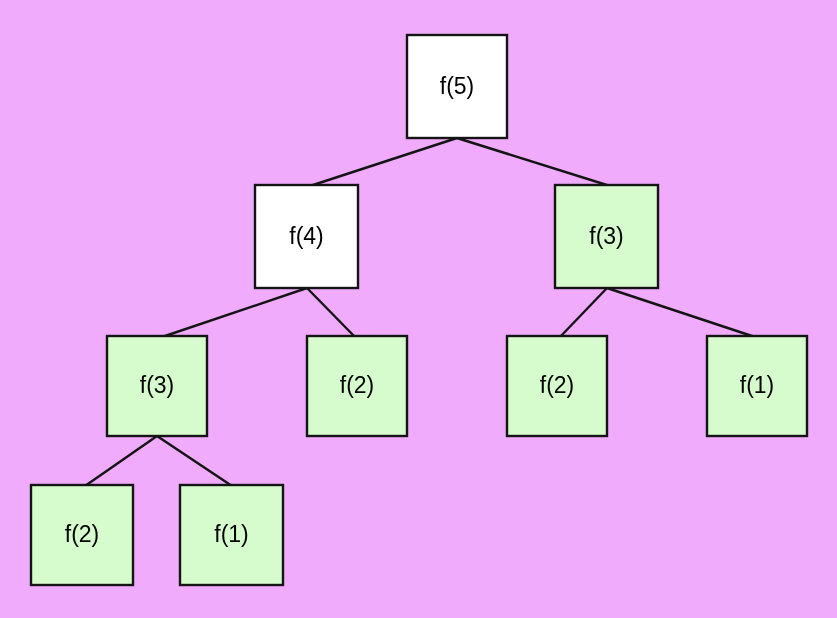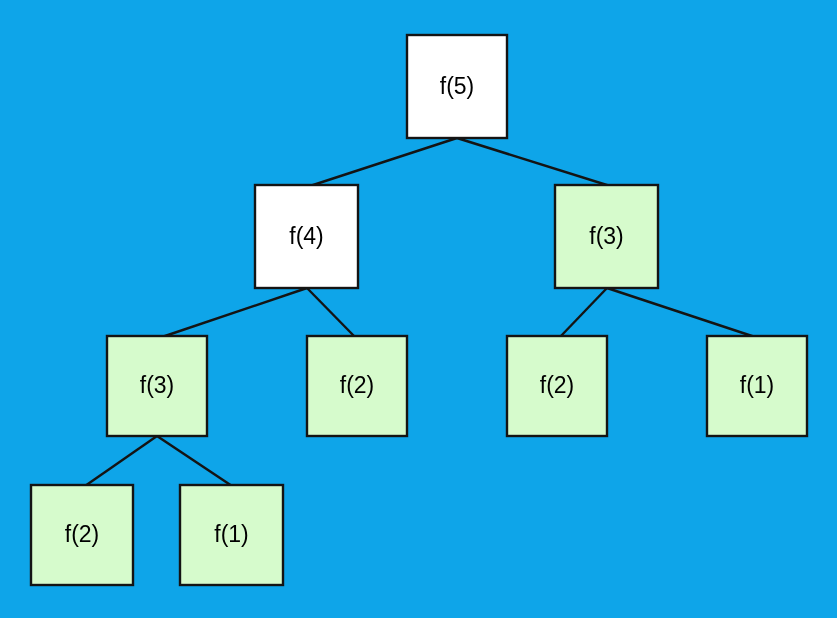--- a/index.html
+++ b/index.html
@@ -11,21 +11,21 @@
   body {
     width: 837px;
     height: 618px;
     font-family: "Liberation Sans", sans-serif;
     overflow: hidden;
   }
   #diagram-root {
     position: relative;
     width: 837px;
     height: 618px;
-    background: #0ea5e9;
+    background: #f0abfc;
   }
   svg#tree-svg {
     display: block;
     width: 837px;
     height: 618px;
   }
   .edge-line {
     stroke: #141414;
     stroke-width: 2.4;
     stroke-linecap: butt;

